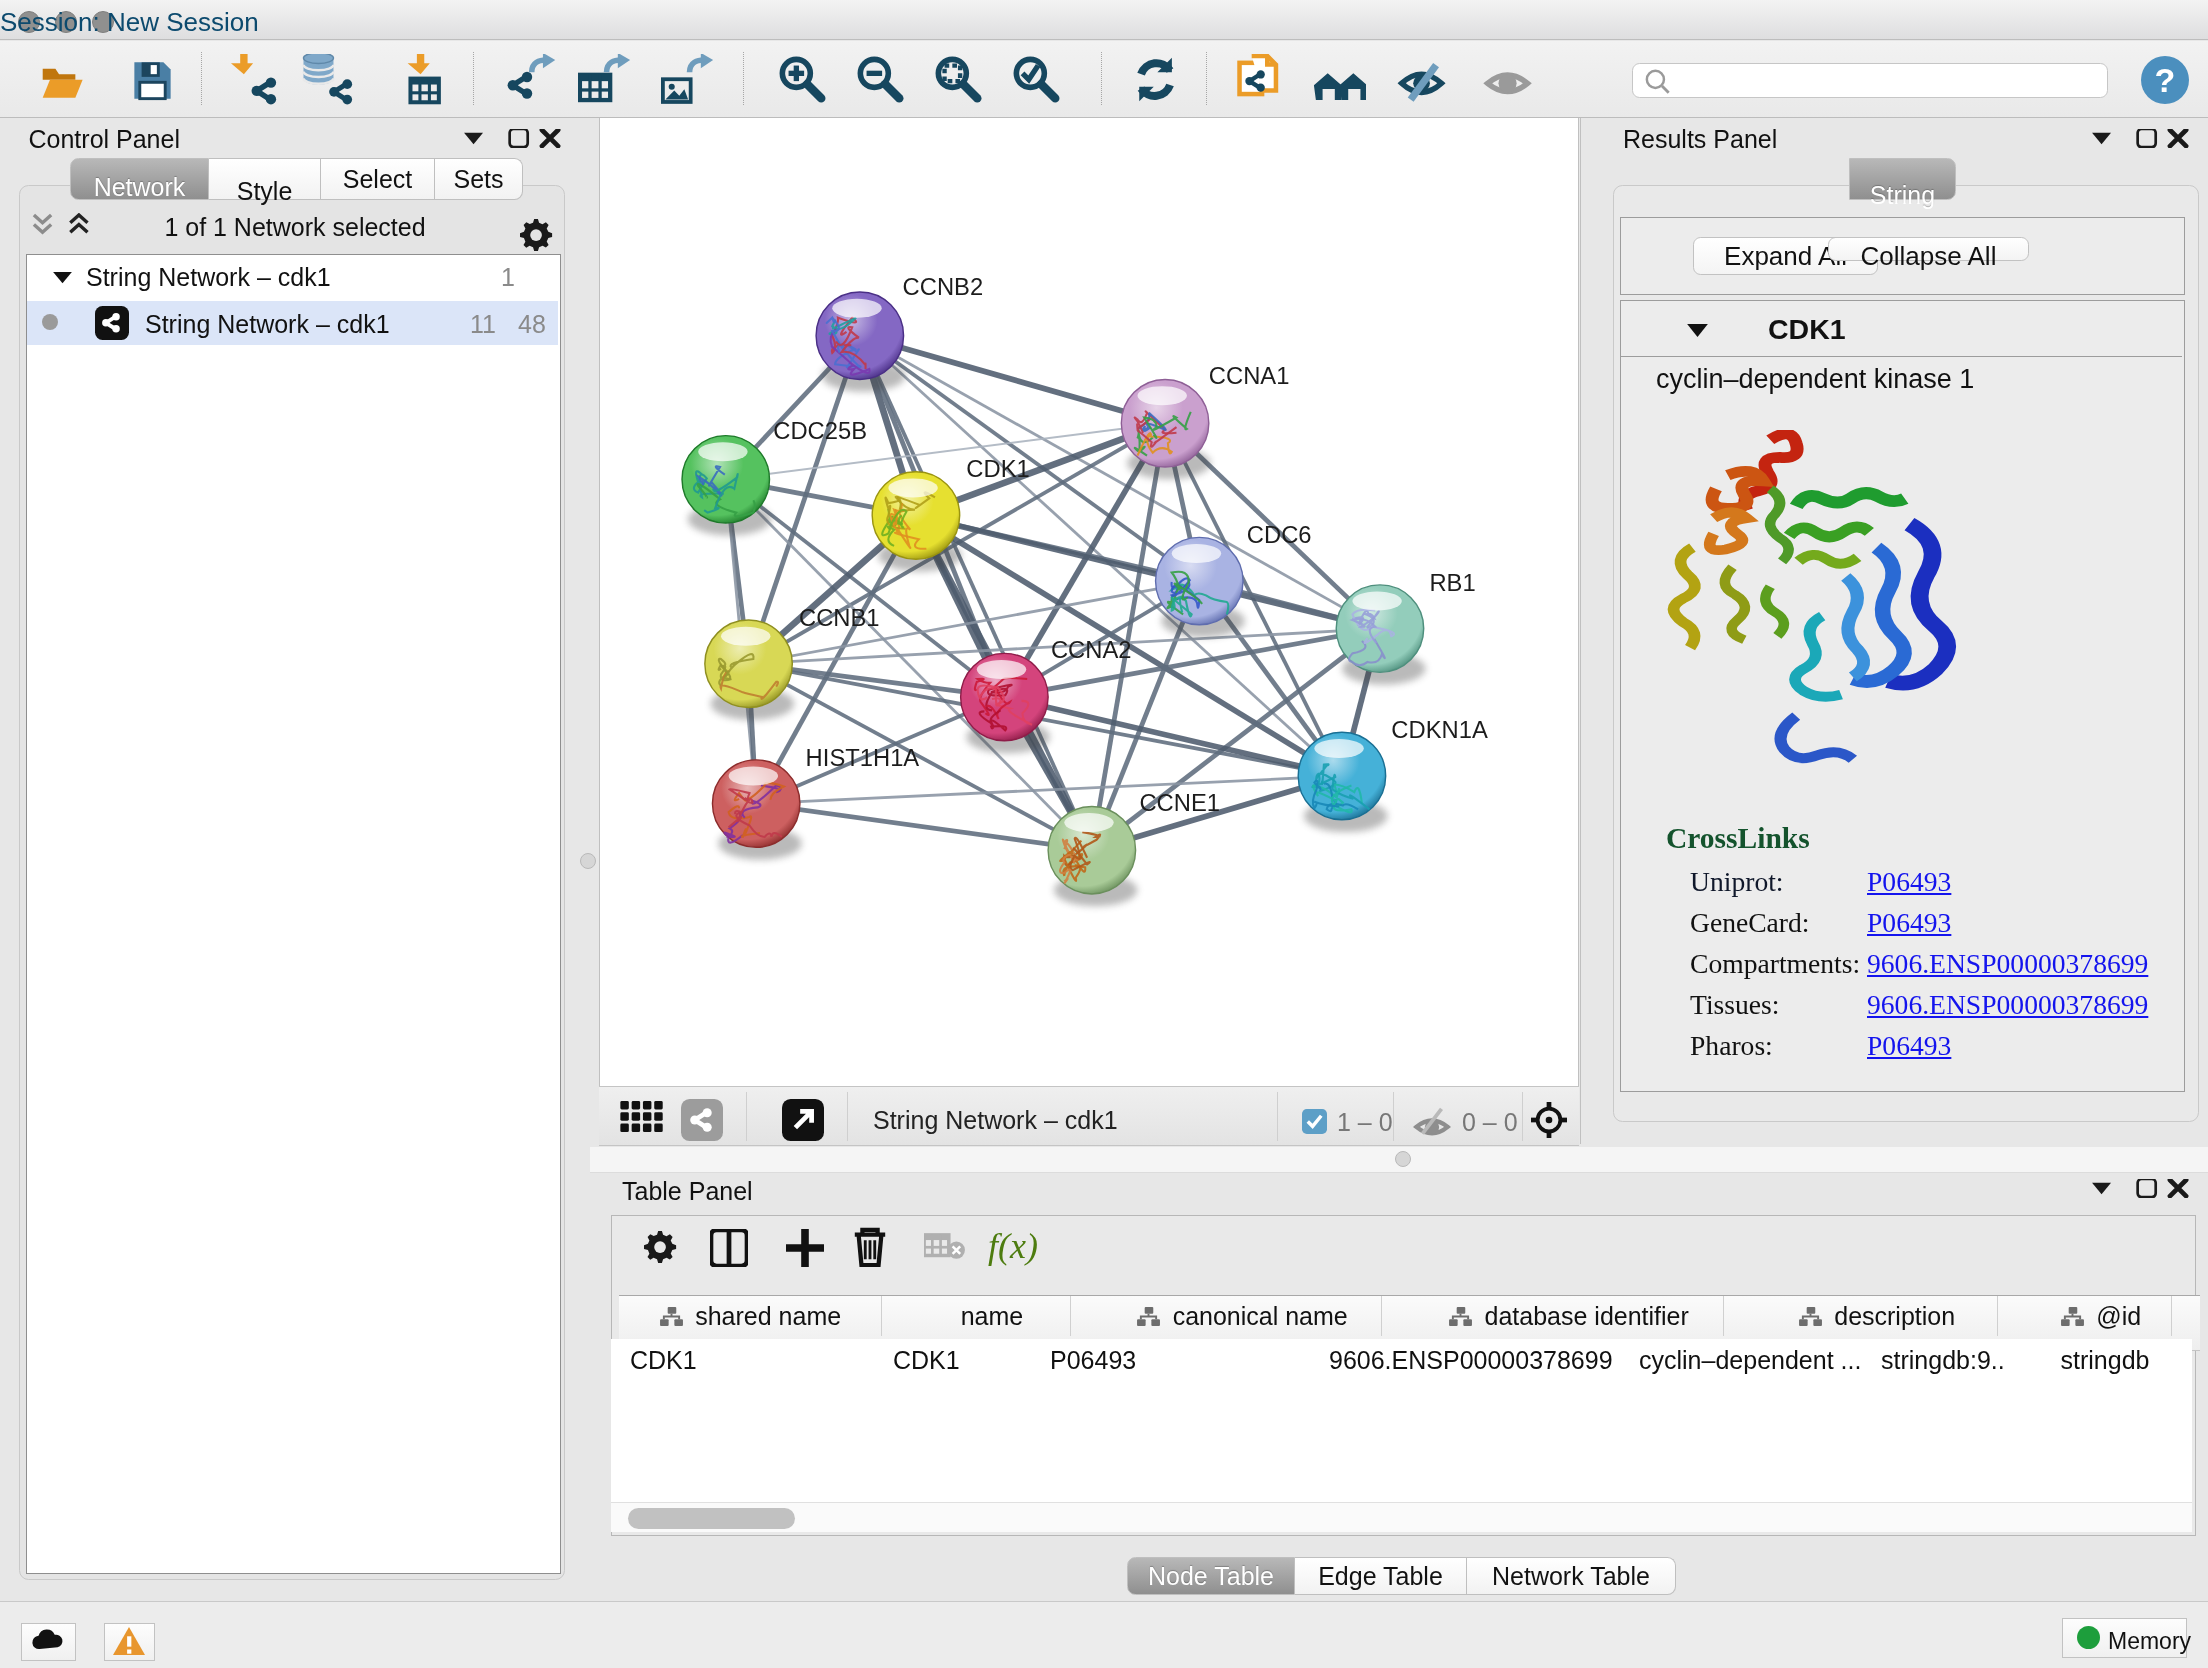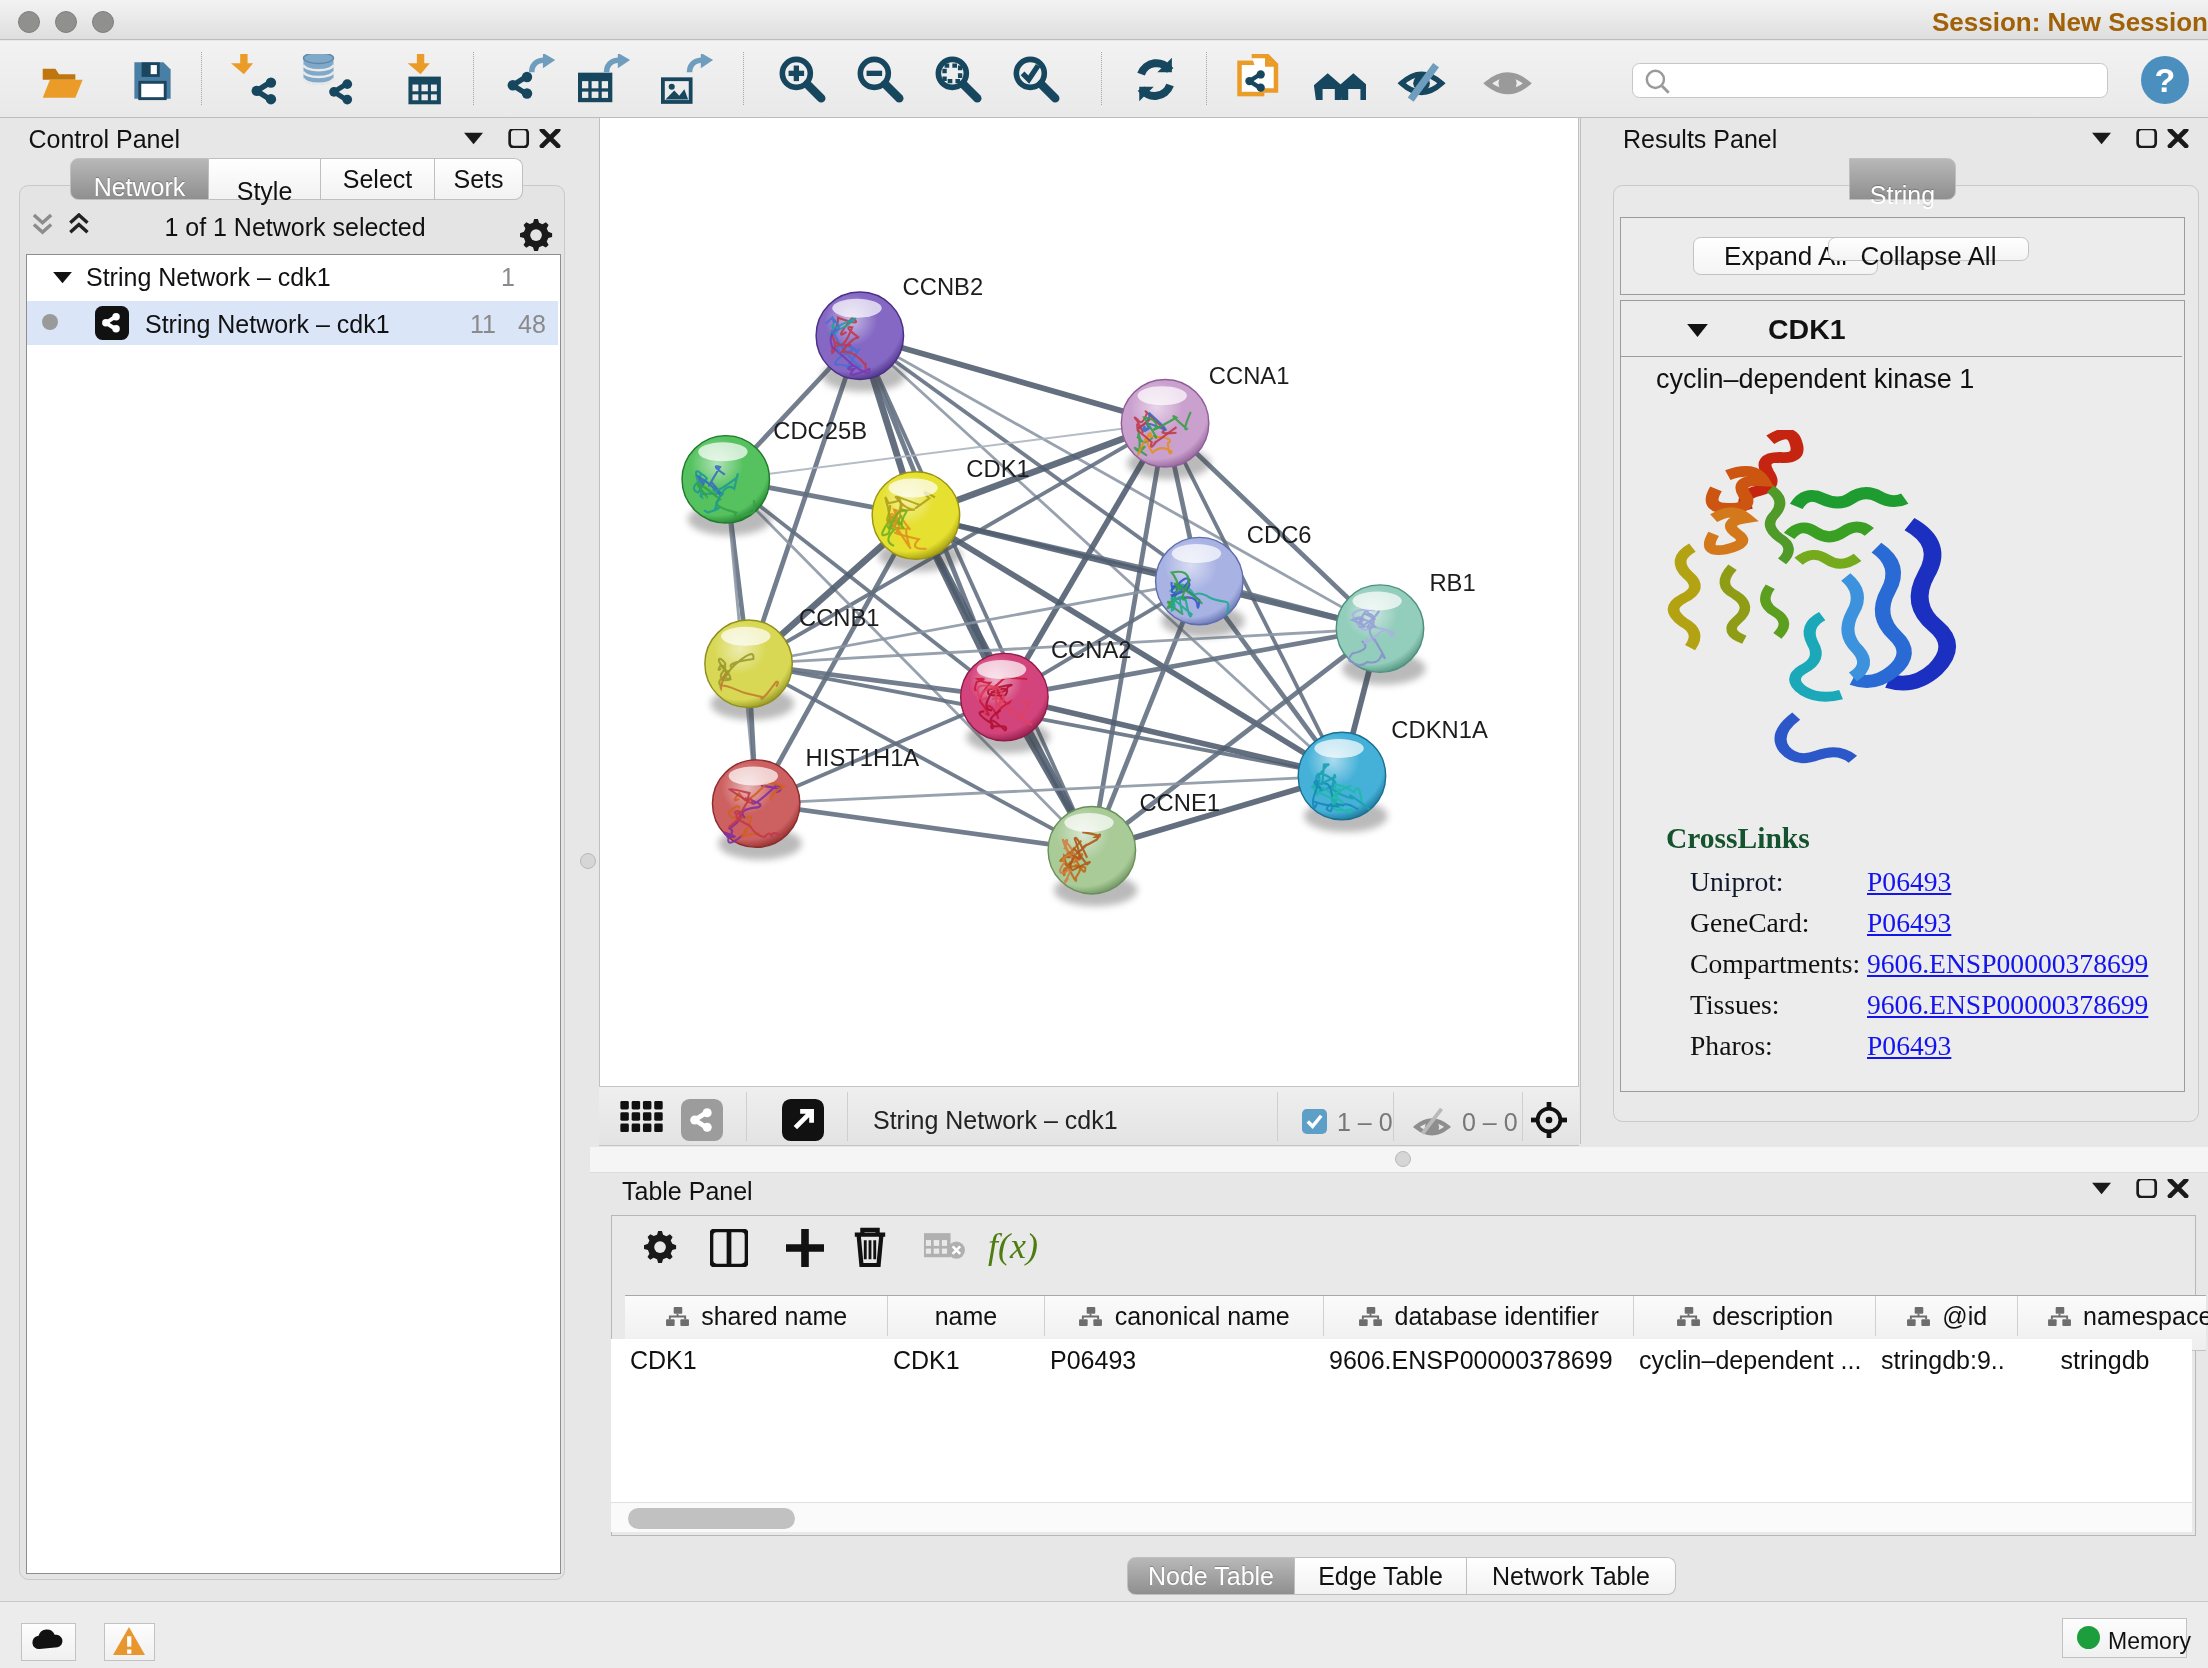--- a/index.html
+++ b/index.html
@@ -1,18 +1,18 @@
 <!DOCTYPE html>
 <html style="font-size:15px"><head><meta charset="utf-8"><style>
 *{margin:0;padding:0;box-sizing:border-box;}
 html,body{width:2208px;height:1668px;background:#e7e7e7;font-family:"Liberation Sans",sans-serif;overflow:hidden;position:relative;}
 .abs{position:absolute;}
 .titlebar{left:0;top:0;width:2208px;height:40px;background:linear-gradient(#f3f3f3,#dededf);border-bottom:1px solid #bdbdbd;}
 .tl{top:10.5px;width:22px;height:22px;border-radius:50%;background:#90908f;border:1px solid #7f7f7e;}
-.wtitle{left:0;top:6.7px;width:2208px;text-align:right;font-size:26px;font-weight:bold;color:#a16207;}
+.wtitle{left:0;top:6.7px;width:2208px;text-align:left;font-size:26px;font-weight:normal;color:#0c4a6e;}
 .toolbar{left:0;top:41px;width:2208px;height:77px;background:linear-gradient(#f2f2f2,#e9e9e9);border-bottom:1.9px solid #bcbcbc;}
 .tsep{top:11.4px;width:0px;height:53px;border-left:1.9px dotted #a6a6a6;}
 .searchbox{left:1632px;top:63px;width:476px;height:35px;background:#fff;border:1.9px solid #c6c6c6;border-radius:7.6px;}
 .helpbtn{left:2141px;top:56px;width:48px;height:48px;border-radius:50%;background:#4b8fbe;color:#fff;font-size:34px;font-weight:bold;text-align:center;line-height:48px;}
 .phead{font-size:25px;color:#111;}
 .tabrow{display:flex;}
 .tab{height:42px;border:1px solid #bfbfbf;border-left:none;background:linear-gradient(#ffffff,#f2f2f2);color:#111;font-size:25px;text-align:center;line-height:40px;padding:0 25px;}
 .tab.first{border-left:1px solid #bfbfbf;border-radius:8.6px 0 0 8.6px;}
 .tab.last{border-radius:0 8.6px 8.6px 0;}
 .tab.sel{background:linear-gradient(#b8b8b8,#8f8f8f);color:#fff;text-shadow:0 -1px 1px rgba(0,0,0,0.25);}
@@ -24,21 +24,21 @@
 .rpbox{left:1613px;top:185px;width:586px;height:937px;background:#e9e9e9;border:1px solid #c9c9c9;border-radius:9.5px;}
 .rp-inner1{position:absolute;left:6.7px;top:31px;width:565px;height:78px;background:#ececec;border:1.9px solid #9c9c9c;}
 .btn{background:linear-gradient(#ffffff,#f4f4f4);border:1px solid #c2c2c2;border-radius:7.6px;font-size:26px;color:#111;text-align:center;}
 .rp-inner2{position:absolute;left:6.7px;top:114px;width:565px;height:792px;background:#ececec;border:1.9px solid #9c9c9c;}
 .cdk1head{position:absolute;left:0px;top:0px;width:561px;height:56px;border-bottom:1.9px solid #9c9c9c;}
 .serif{font-family:"Liberation Serif",serif;}
 .link{color:#1414ee;text-decoration:underline;font-family:"Liberation Serif",serif;}
 .canvasbar{left:599px;top:1086px;width:980px;height:60px;background:linear-gradient(#efefef,#e3e3e3);border-top:1px solid #c4c4c4;border-bottom:1px solid #c4c4c4;}
 .cbsep{position:absolute;top:5.7px;width:0;height:49px;border-left:1.9px solid #cfcfcf;}
 .tpbox{left:611px;top:1215px;width:1585px;height:321px;background:#e9e9e9;border:1.9px solid #b7b7b7;}
-.thdr{position:absolute;left:14px;top:80px;width:1581px;height:56px;background:linear-gradient(#fbfbfb,#eeeeee);border-top:1.9px solid #a8a8a8;border-bottom:1.9px solid #c4c4c4;display:flex;}
+.thdr{position:absolute;left:8px;top:80px;width:1581px;height:56px;background:linear-gradient(#fbfbfb,#eeeeee);border-top:1.9px solid #a8a8a8;border-bottom:1.9px solid #c4c4c4;display:flex;gap:32px;}
 .thcell{position:relative;height:40px;font-size:25px;color:#111;line-height:40px;border-right:1.9px solid #d0d0d0;flex:none;display:flex;align-items:center;justify-content:center;gap:11.4px;}
 .tdata{position:absolute;left:0px;top:124px;width:1581px;height:42px;background:#fff;display:flex;}
 .tdcell{font-size:25px;color:#111;line-height:42px;flex:none;padding-left:19px;white-space:nowrap;overflow:hidden;}
 .twhite{position:absolute;left:0px;top:165px;width:1581px;height:122px;background:#fff;}
 .scrolltrack{position:absolute;left:0px;top:287px;width:1581px;height:30px;background:#fafafa;border-top:1px solid #e0e0e0;}
 .scrollthumb{position:absolute;left:17px;top:4.8px;width:167px;height:21px;background:#c1c1c1;border-radius:10.5px;}
 .statusbar{left:0;top:1601px;width:2208px;height:68px;background:#ececec;border-top:1.9px solid #c9c9c9;}
 .sbtn{position:absolute;background:linear-gradient(#fdfdfd,#f0f0f0);border:1.9px solid #c2c2c2;}
 .divider-dot{position:absolute;width:16px;height:16px;border-radius:50%;background:#d6d6d6;border:1px solid #b9b9b9;}
 </style></head><body>

